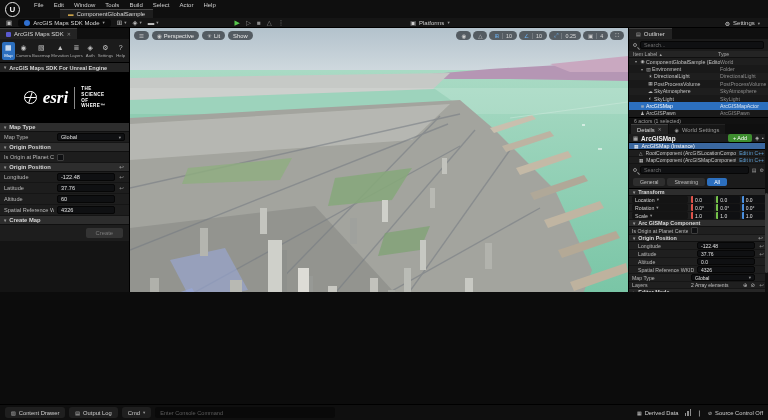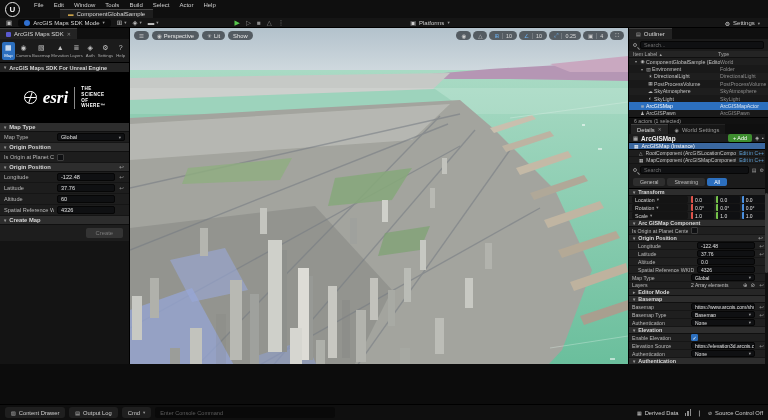--- a/index.html
+++ b/index.html
@@ -18,21 +18,21 @@
   .mode-dd { display:flex; align-items:center; gap:3px; background:#090909; border-radius:3px; padding:1px 6px; font-size:6px; color:#d6d6d6; }
   .mode-dd .dot { width:6px; height:6px; border-radius:50%; background:#2f6fd0; display:inline-block; }
   .caret { font-size:4.5px; color:#9a9a9a; }
   .tb-group { display:flex; align-items:center; gap:2px; font-size:6.5px; color:#bdbdbd; }
   .play { color:#57c74d; font-size:7px; }
   .dim { color:#8b8b8b; }
   .platforms { display:flex; align-items:center; gap:3px; font-size:6px; color:#cfcfcf; margin-left:120px; }
   .settings-dd { position:absolute; right:8px; top:0; height:10px; display:flex; align-items:center; gap:3px; font-size:6px; color:#cfcfcf; }
 
   
-  .main { position:absolute; top:28px; left:0; right:0; height:336px; display:flex; }
+  .main { position:absolute; top:28px; left:0; right:0; height:264px; display:flex; }
   .lpanel { width:130px; background:#161616; border-right:1px solid #000; display:flex; flex-direction:column; overflow:hidden; }
   .vp { flex:1; position:relative; background:#7cc4a8; overflow:hidden; }
   .rpanel { width:140px; background:#191919; border-left:1px solid #000; display:flex; flex-direction:column; overflow:hidden; position:relative; }
 
   
   .ltab { height:11px; background:#0f0f0f; display:flex; align-items:center; }
   .ltab .t { background:#232323; height:11px; display:flex; align-items:center; gap:3px; padding:0 6px; font-size:6px; color:#d8d8d8; border-top:1px solid #3f3f3f; }
   .ltab .sq { width:5px; height:5px; background:#5a5ad0; border-radius:1px; }
   .ltab .x { color:#8a8a8a; font-size:5px; }
   .toolstrip { display:flex; padding:3px 2px 2px 2px; gap:1px; background:#1b1b1b; border-bottom:1px solid #000; }

